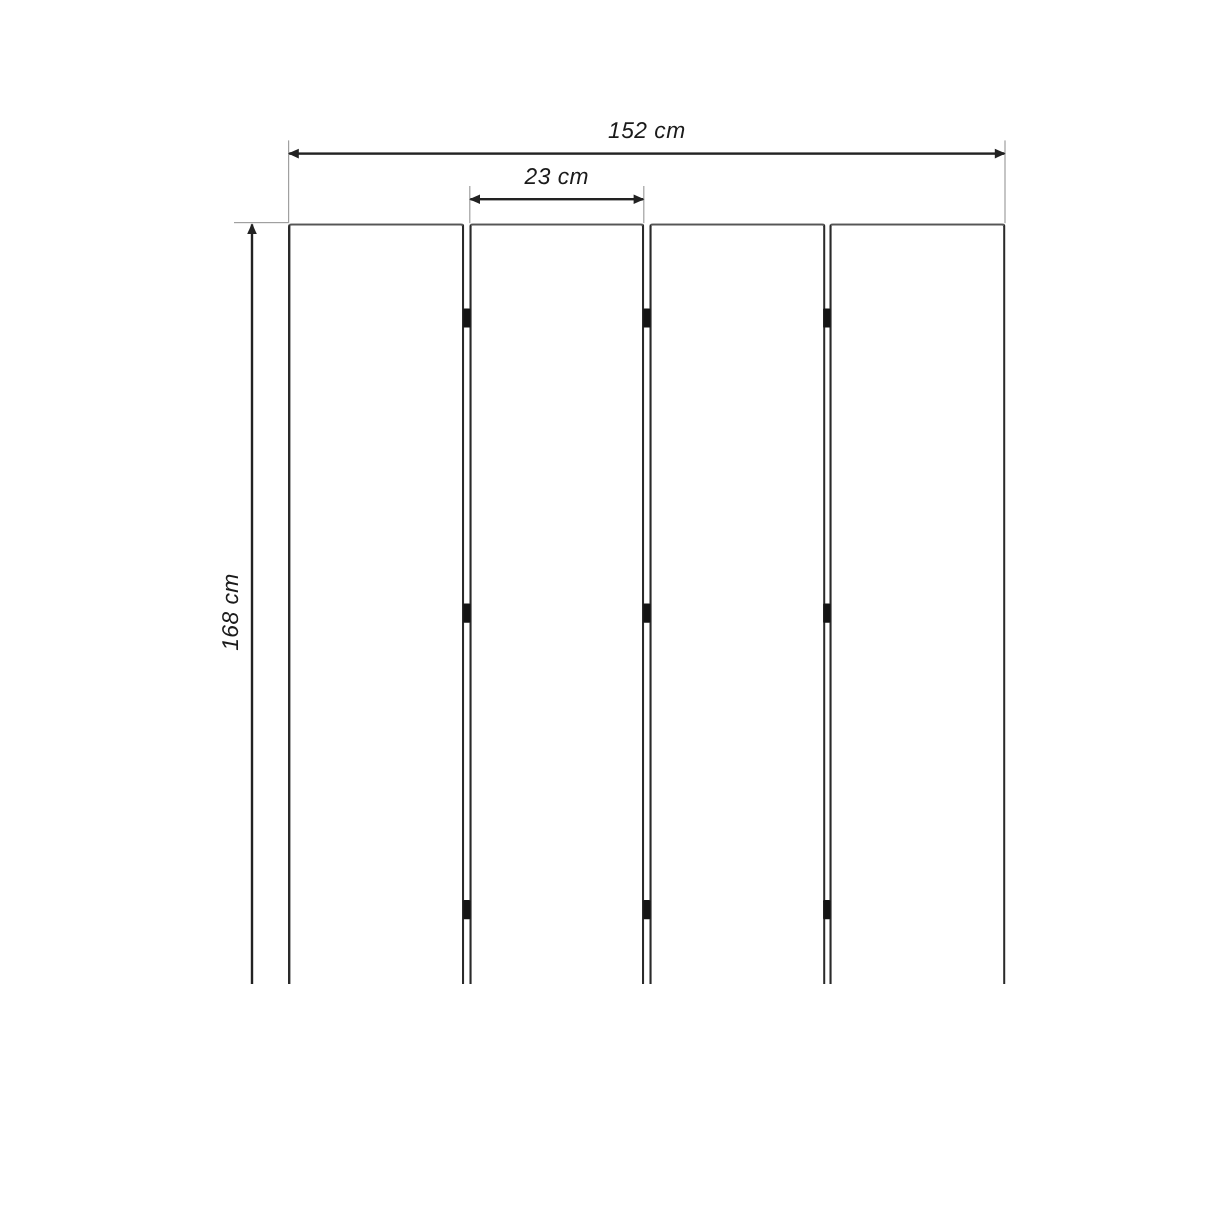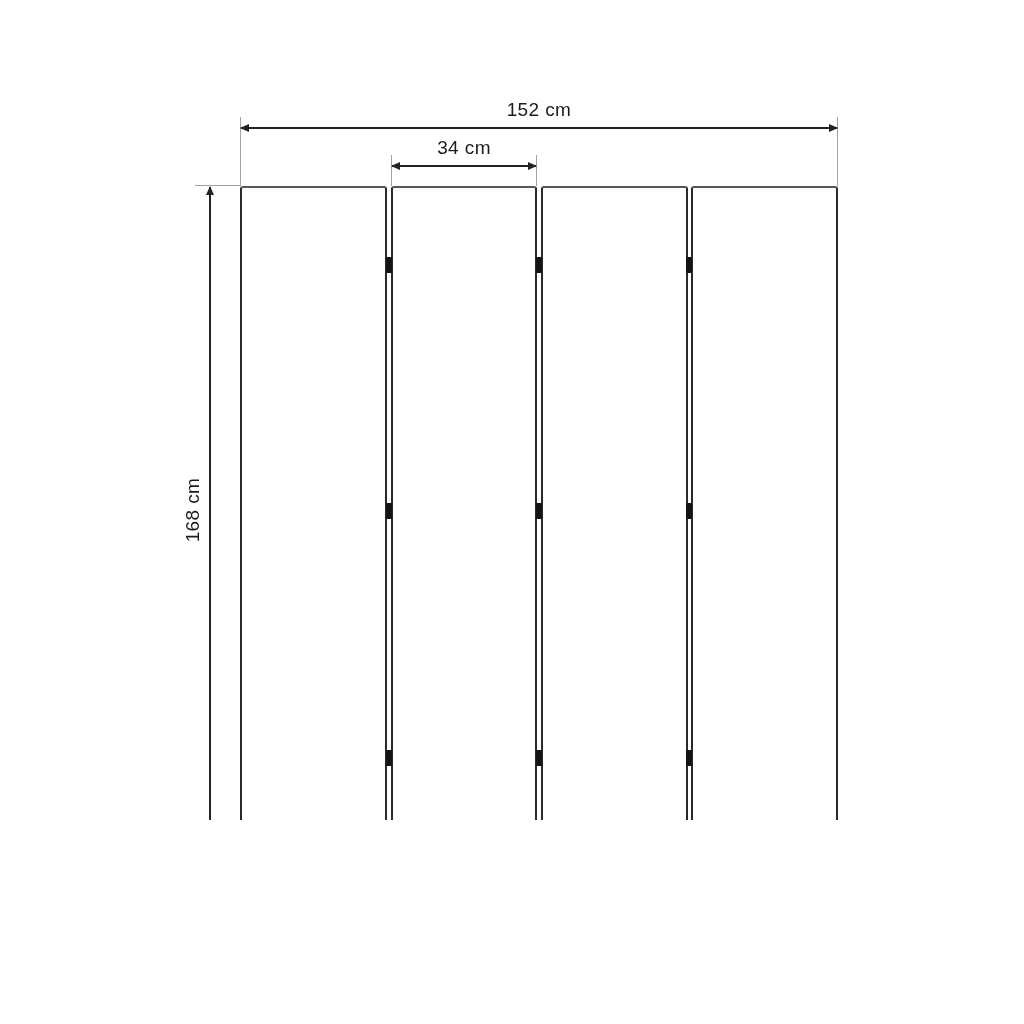--- a/index.html
+++ b/index.html
@@ -5,20 +5,21 @@
   html, body {
     margin: 0; padding: 0;
     background: #ffffff;
     font-family: "Liberation Sans", sans-serif;
   }
   .canvas {
     position: relative;
     width: 1024px; height: 820px;
     background: #ffffff;
     overflow: hidden;
+    font-style: italic;
   }
   
   .panel {
     position: absolute;
     top: 186px; height: 650px;
     box-sizing: border-box;
     background: #ffffff;
     border: 2px solid #2a2a2a;
     border-top-color: #565656;
     border-bottom-color: #3e3e3e;
@@ -88,21 +89,21 @@
 
 <div class="canvas">
 
   <div class="dim-label label-total">152 cm</div>
   <div class="dim-line line-total"></div>
   <div class="arr arr-left arr-total-l"></div>
   <div class="arr arr-right arr-total-r"></div>
   <div class="ext-line ext-total-l"></div>
   <div class="ext-line ext-total-r"></div>
 
-  <div class="dim-label label-panelw">34 cm</div>
+  <div class="dim-label label-panelw">23 cm</div>
   <div class="dim-line line-panelw"></div>
   <div class="arr arr-left arr-panelw-l"></div>
   <div class="arr arr-right arr-panelw-r"></div>
   <div class="ext-line ext-panelw-l"></div>
   <div class="ext-line ext-panelw-r"></div>
 
   <div class="dim-label label-height">168 cm</div>
   <div class="dim-line line-height"></div>
   <div class="arr arr-up arr-height-t"></div>
   <div class="arr arr-down arr-height-b"></div>

